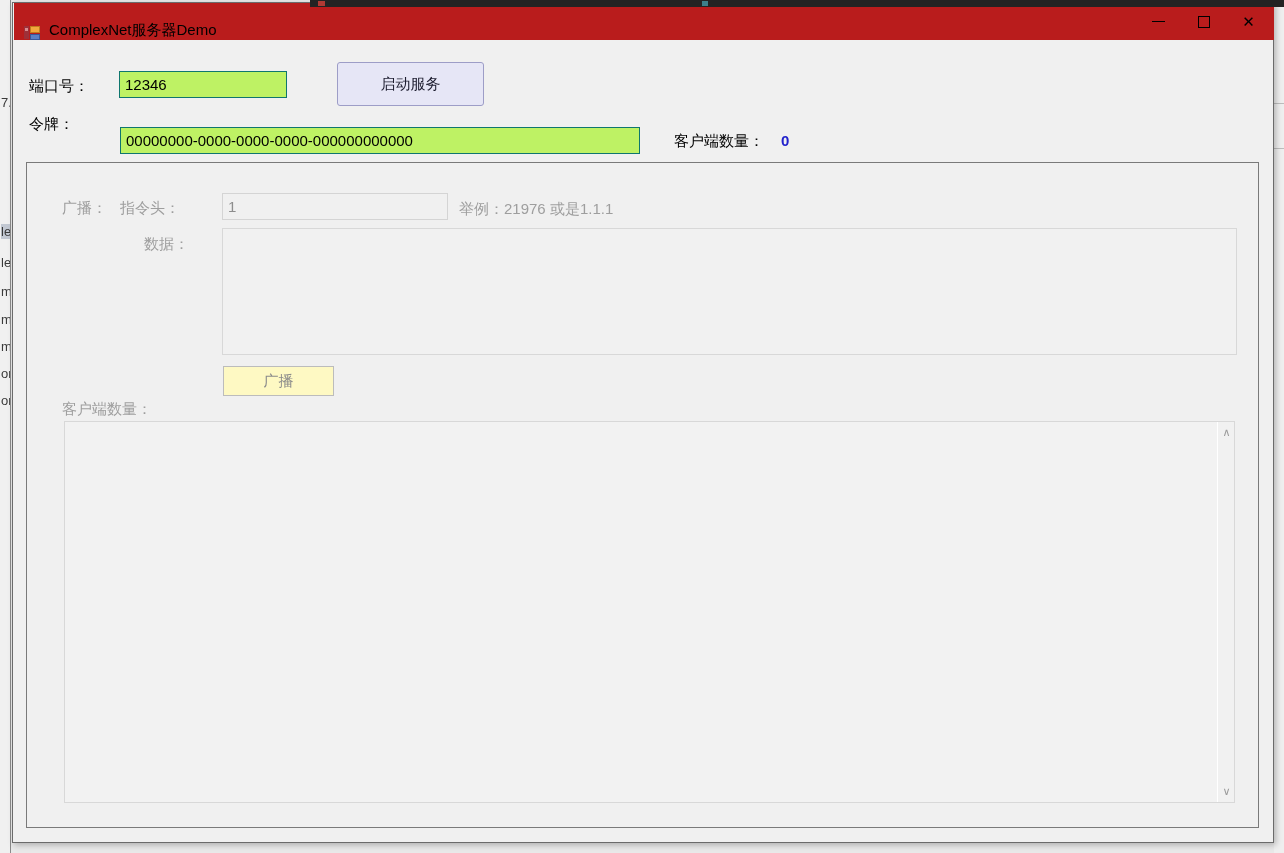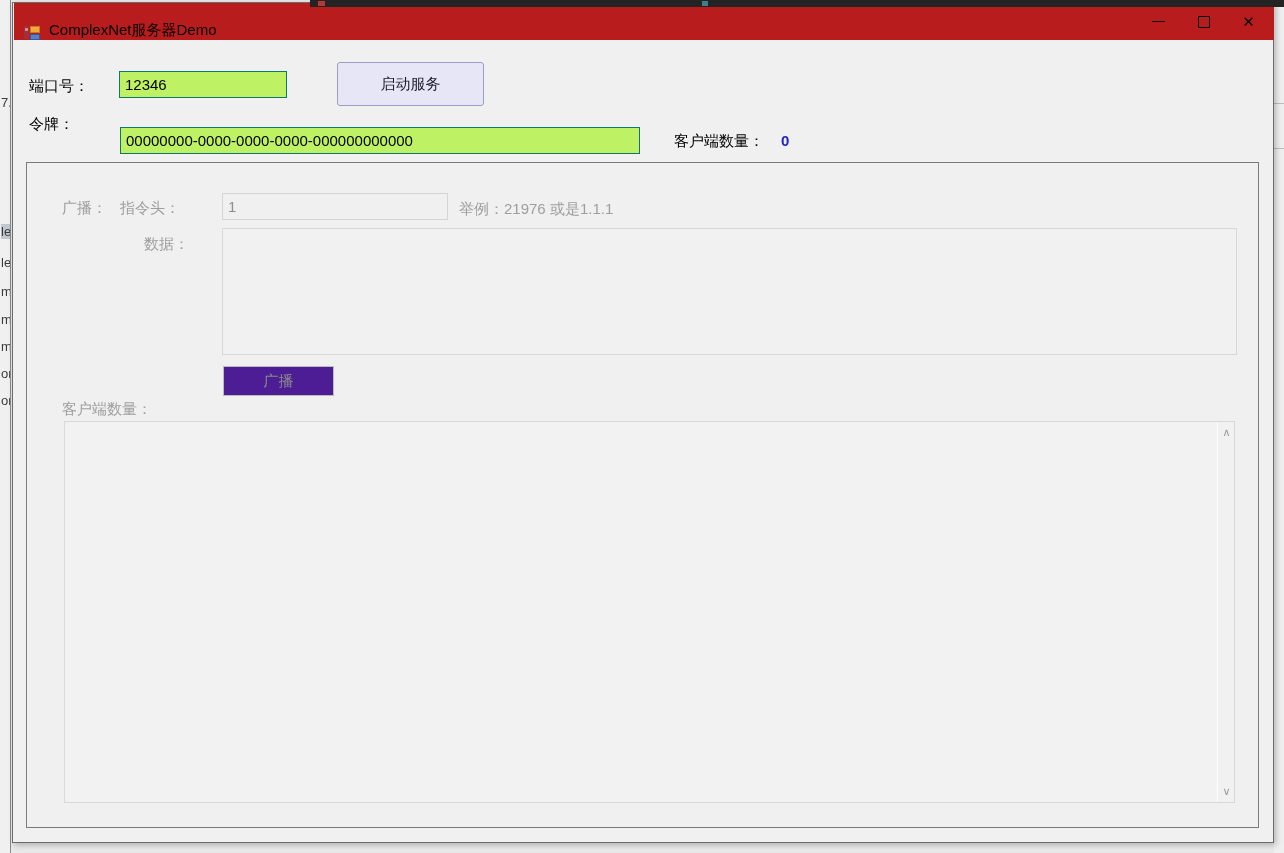--- a/index.html
+++ b/index.html
@@ -49,21 +49,21 @@
   .feature .line2 { margin-left:47px; }
   .count-value { position:absolute; font-size:15px; font-weight:bold; }
 
   .groupbox { position:absolute; left:13px; top:159px; width:1233px; height:666px;
               border:1px solid #7a7a7a; background:#f0f0f0; }
 
   .data-area { position:absolute; left:195px; top:65px; width:1015px; height:127px;
                background:#f1f1f1; border:1px solid #d8d8d8; resize:none;
                font-family:inherit; font-size:15px; color:#8d8d8d; outline:none; }
   .bc-btn { position:absolute; left:196px; top:203px; width:111px; height:30px;
-            background:#4c1d95; border:1px solid #bcbcbc; color:#8b8b8b; font-size:15px; font-family:inherit; }
+            background:#fef9c3; border:1px solid #bcbcbc; color:#8b8b8b; font-size:15px; font-family:inherit; }
 
   .runinfo-box { position:absolute; left:37px; top:258px; width:1171px; height:382px;
                  background:#f2f2f2; border:1px solid #d8d8d8; }
   .scrollbar { position:absolute; right:0; top:0; width:17px; height:100%; background:#f1f1f1; border-left:1px solid #fff; }
   .scroll-btn { position:absolute; left:0; width:17px; height:17px; display:flex; align-items:center; justify-content:center;
                 color:#9a9a9a; font-size:11px; background:transparent; border:none; }
   .scroll-btn.up { top:2px; }
   .scroll-btn.down { bottom:2px; }
 </style>
 </head>

